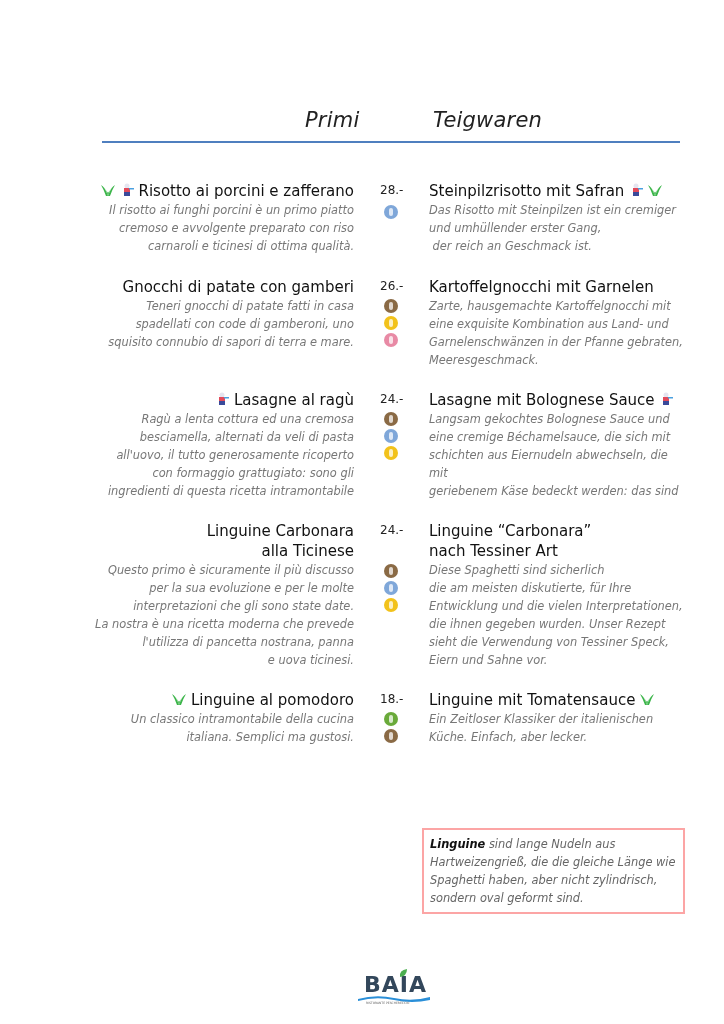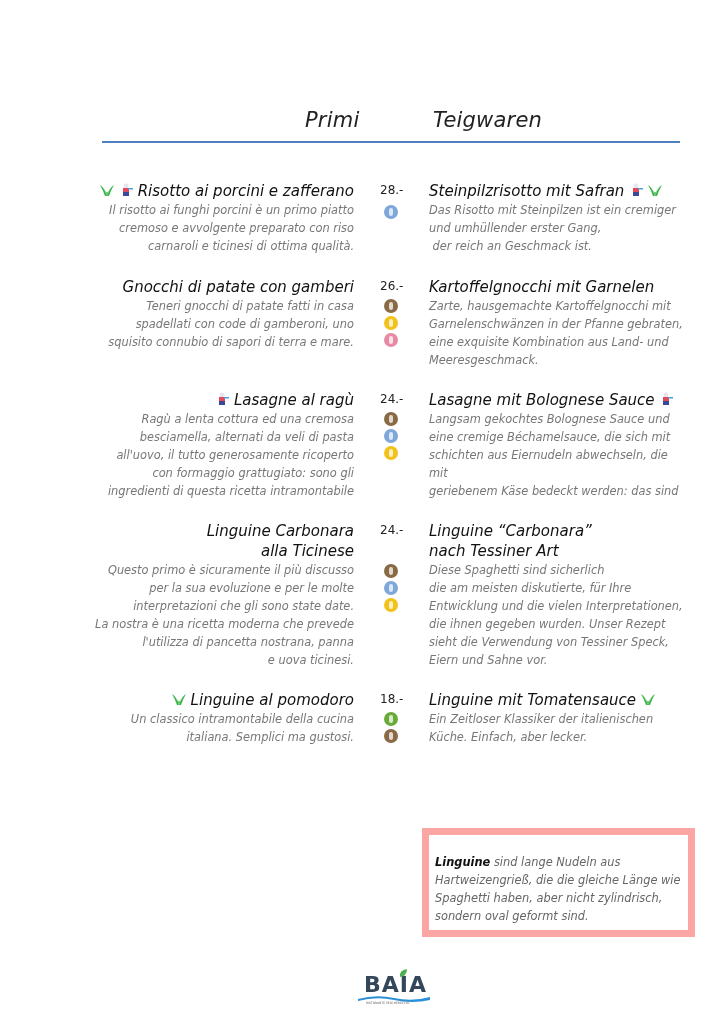--- a/index.html
+++ b/index.html
@@ -8,30 +8,30 @@
   .header { position: absolute; top: 108px; left: 0; width: 620px; height: 30px; padding-left: 8px; }
   .h-it { position: absolute; top: 0; font-style: italic; font-size: 21px; font-weight: 300; color: #222; letter-spacing: 0.2px; }
   .h-it.it { left: 305px; }
   .h-it.de { left: 433px; }
   .rule { position: absolute; top: 141px; left: 102px; width: 578px; height: 2px; background: #4f7fbf; }
 
   .dish { position: absolute; left: 0; width: 724px; }
   .left { position: absolute; right: 370px; text-align: right; width: 270px; }
   .right { position: absolute; left: 429px; width: 260px; text-align: left; }
   .price { position: absolute; left: 380px; width: 36px; font-size: 12px; color: #222; }
-  .title { font-size: 15px; line-height: 20px; color: #111; white-space: nowrap; font-style: italic; }
+  .title { font-size: 15px; line-height: 20px; color: #111; white-space: nowrap; }
   .desc { font-style: italic; font-size: 11.4px; line-height: 18px; color: #777; font-weight: 300; }
   .icons { position: absolute; left: 384px; width: 16px; }
   .al { width: 14px; height: 14px; border-radius: 50%; margin-bottom: 3px; position: relative; }
   .al::after { content: ""; position: absolute; left: 5px; top: 3px; width: 4px; height: 8px; border-radius: 2px; background: rgba(255,255,255,0.75); }
   .leaf { display: inline-block; width: 14px; height: 12px; vertical-align: -1px; }
   .chef { display: inline-block; width: 14px; height: 14px; vertical-align: -1px; }
 
-  .note { position: absolute; left: 422px; top: 828px; width: 248px; border: 7px solid #fca5a5;
-          padding: 18px 5px 5px 6px; font-size: 11.4px; line-height: 18px; font-style: italic; color: #666; }
+  .note { position: absolute; left: 422px; top: 828px; width: 248px; border: 2px solid #fca5a5;
+          padding: 5px 5px 5px 6px; font-size: 11.4px; line-height: 18px; font-style: italic; color: #666; }
   .note b { color: #111; font-weight: bold; }
   .logo { position: absolute; left: 358px; top: 972px; width: 72px; height: 36px; }
   .logo-text { position: absolute; left: 6px; top: 0; font-size: 22px; font-weight: bold; color: #33475b; letter-spacing: 1px; }
   .logo-sub { position: absolute; left: 8px; top: 29px; font-size: 3px; color: #666; }
 </style>
 </head>
 <body>
 
 <div class="header">
   <span class="h-it it">Primi</span>
@@ -98,22 +98,22 @@
   <div class="price" style="top:2px;">26.-</div>
   <div class="icons" style="top:22px;">
     <div class="al" style="background:#8a6a45;"></div>
     <div class="al" style="background:#f2c21b;"></div>
     <div class="al" style="background:#e88aa5;"></div>
   </div>
   <div class="right">
     <div class="title">Kartoffelgnocchi mit Garnelen</div>
     <div class="desc">
       <div>Zarte, hausgemachte Kartoffelgnocchi mit</div>
+      <div>eine exquisite Kombination aus Land- und</div>
       <div>Garnelenschwänzen in der Pfanne gebraten,</div>
-      <div>eine exquisite Kombination aus Land- und</div>
       <div>Meeresgeschmack.</div>
     </div>
   </div>
 </div>
 
 <div class="dish" style="top:390px;">
   <div class="left">
     <div class="title">
       <svg class="chef" viewBox="0 0 14 14">
           <circle cx="7" cy="3" r="2.5" fill="#e5e5f0"></circle>

